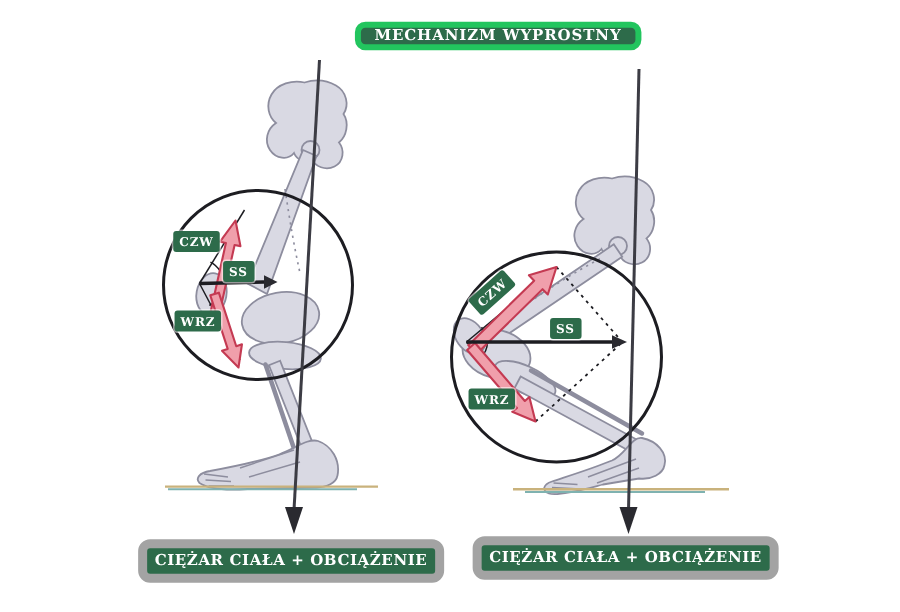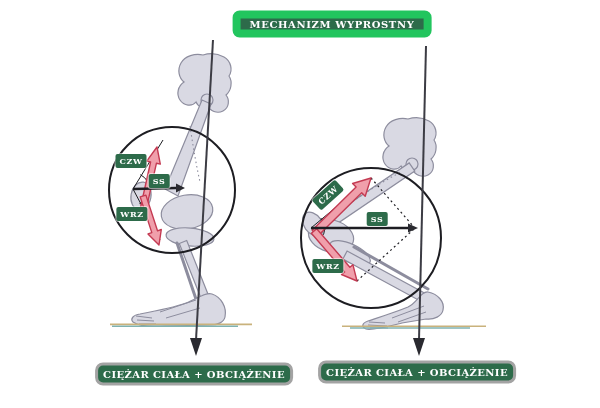--- a/index.html
+++ b/index.html
@@ -22,28 +22,28 @@
     font-weight: bold;
     white-space: nowrap;
     text-align: center;
     box-sizing: border-box;
   }
   .title-badge {
     font-size: 10px;
     letter-spacing: 0.6px;
     padding: 0 9px;
     border-radius: 7px;
-    border: 8px solid #22c55e;
+    border: 4px solid #22c55e;
   }
   .caption-badge {
     font-size: 10px;
     letter-spacing: 0.4px;
     padding: 3px 5px;
     border-radius: 8px;
-    border: 3px solid #a3a3a3;
+    border: 6px solid #a3a3a3;
   }
   .mini-badge {
     font-size: 8px;
     letter-spacing: 0.6px;
     padding: 2px 4px;
     border-radius: 2px;
     box-shadow: 0 0 0 1px rgba(255,255,255,0.55);
   }
   .rotated { transform: translate(-50%, -50%) rotate(-42deg); }
 

